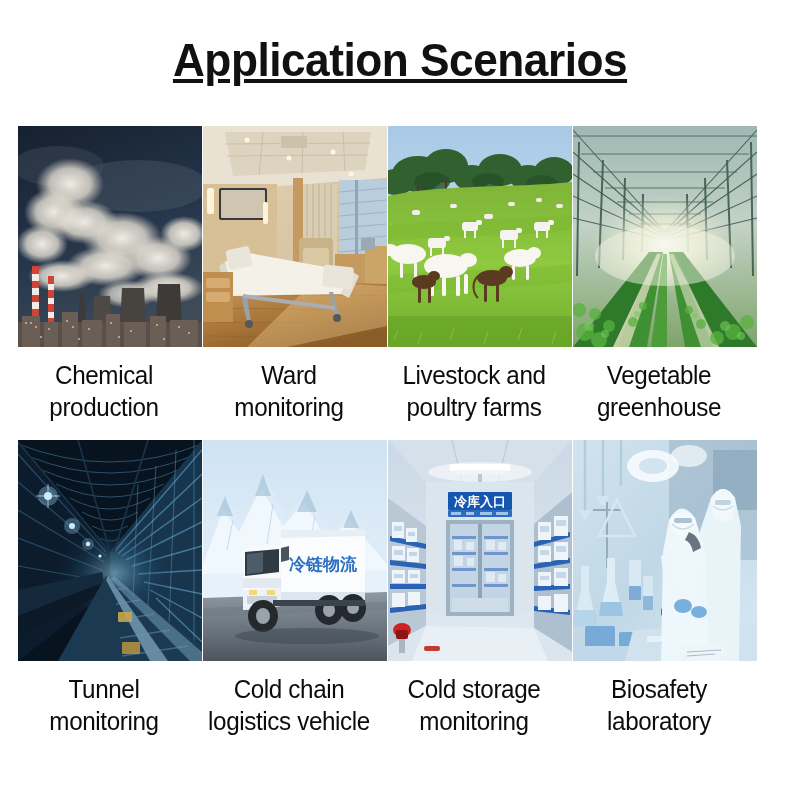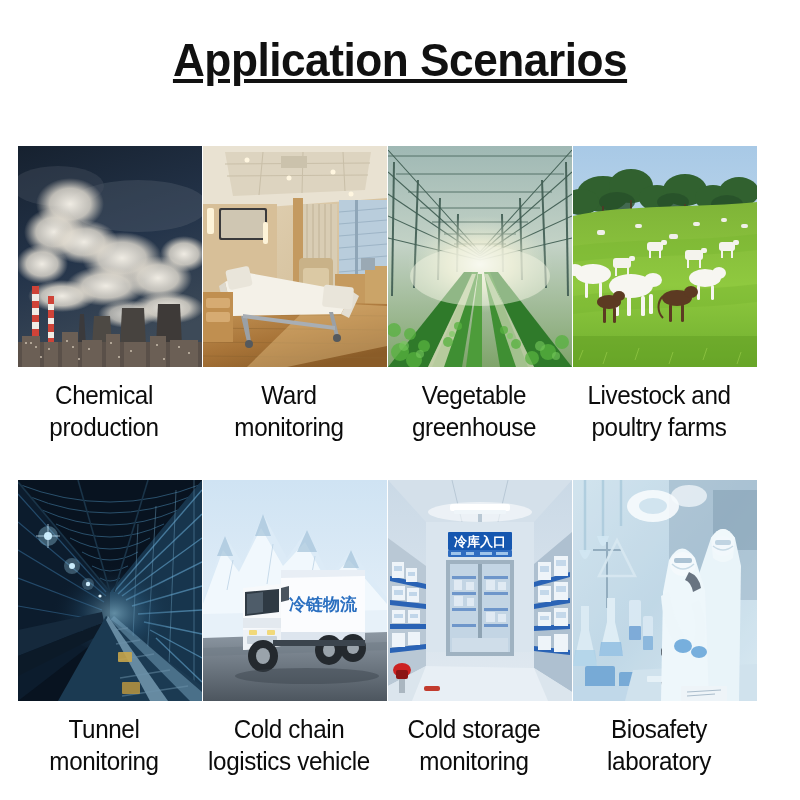--- a/index.html
+++ b/index.html
@@ -50,21 +50,20 @@
     width: 172px;
     display: flex;
     flex-direction: column;
   }
   .thumb {
     width: 184px;
     height: 221px;
     overflow: hidden;
     position: relative;
     background: #7dd3fc;
-    margin-top: 20px;
   }
   .thumb svg {
     display: block;
     width: 184px;
     height: 221px;
   }
   .caption {
     margin-top: 12px;
     text-align: center;
     font-size: 25.5px;
@@ -268,113 +267,20 @@
             </g>
 
             <rect x="0" y="146" width="30" height="50" fill="#c08f50"></rect>
             <rect x="3" y="152" width="24" height="10" rx="2" fill="#d6ab72"></rect>
             <rect x="3" y="166" width="24" height="10" rx="2" fill="#d6ab72"></rect>
           </svg>
         </div>
         <div class="caption">
           <div>Ward</div>
           <div>monitoring</div>
-        </div>
-      </div>
-
-      <div class="cell">
-        <div class="thumb">
-          <svg viewBox="0 0 184 221" preserveAspectRatio="none">
-            <defs>
-              <linearGradient id="ghBg" x1="0" y1="0" x2="0" y2="1">
-                <stop offset="0" stop-color="#9fb8b4"></stop>
-                <stop offset="0.45" stop-color="#c3d2c6"></stop>
-                <stop offset="1" stop-color="#7fa46a"></stop>
-              </linearGradient>
-              <radialGradient id="ghGlow" cx="0.5" cy="0.52" r="0.42">
-                <stop offset="0" stop-color="#ffffff" stop-opacity="0.98"></stop>
-                <stop offset="0.45" stop-color="#f6f3d8" stop-opacity="0.7"></stop>
-                <stop offset="1" stop-color="#dfe8cf" stop-opacity="0"></stop>
-              </radialGradient>
-            </defs>
-            <rect width="184" height="221" fill="url(#ghBg)"></rect>
-
-            <g stroke="#3c5a4f" stroke-width="1.1" fill="none" opacity="0.9">
-              <path d="M0 4 L92 106"></path>
-                <path d="M184 4 L92 106"></path>
-              <path d="M0 26 L92 108"></path>
-                <path d="M184 26 L92 108"></path>
-              <path d="M0 48 L92 110"></path>
-                <path d="M184 48 L92 110"></path>
-              <path d="M0 70 L92 112"></path>
-                <path d="M184 70 L92 112"></path>
-              <path d="M0 92 L92 114"></path>
-                <path d="M184 92 L92 114"></path>
-            </g>
-            <g stroke="#46655a" stroke-width="1" fill="none" opacity="0.85">
-              <path d="M0 10 L184 10"></path>
-                <path d="M8 28 L176 28"></path>
-              <path d="M20 46 L164 46"></path>
-                <path d="M32 62 L152 62"></path>
-              <path d="M44 76 L140 76"></path>
-                <path d="M56 88 L128 88"></path>
-              <path d="M66 98 L118 98"></path>
-            </g>
-
-            <g stroke="#3f5c52" stroke-width="2" opacity="0.9">
-              <path d="M6 16 L4 150"></path>
-                <path d="M178 16 L180 150"></path>
-              <path d="M30 34 L26 142"></path>
-                <path d="M154 34 L158 142"></path>
-              <path d="M52 52 L50 134"></path>
-                <path d="M132 52 L134 134"></path>
-              <path d="M70 68 L69 126"></path>
-                <path d="M114 68 L115 126"></path>
-            </g>
-
-            <ellipse cx="92" cy="116" rx="86" ry="58" fill="url(#ghGlow)"></ellipse>
-
-            <path d="M0 221 L76 126 L86 126 L40 221 Z" fill="#2f7a2a"></path>
-            <path d="M44 221 L84 126 L90 126 L74 221 Z" fill="#3f8f33"></path>
-            <path d="M184 221 L110 126 L100 126 L146 221 Z" fill="#2f7a2a"></path>
-            <path d="M140 221 L102 126 L96 126 L112 221 Z" fill="#3f8f33"></path>
-            <path d="M78 221 L90 128 L94 128 L94 221 Z" fill="#4d9c3a"></path>
-
-            <path d="M40 221 L84 128 L88 128 L56 221 Z" fill="#cdd6b0" opacity="0.85"></path>
-            <path d="M146 221 L100 128 L96 128 L128 221 Z" fill="#c6d2ae" opacity="0.75"></path>
-
-            <g fill="#57b23f" opacity="0.75">
-              <circle cx="12" cy="206" r="9"></circle>
-                <circle cx="26" cy="214" r="8"></circle>
-              <circle cx="6" cy="184" r="7"></circle>
-                <circle cx="22" cy="188" r="6"></circle>
-              <circle cx="36" cy="200" r="6"></circle>
-                <circle cx="60" cy="196" r="5"></circle>
-              <circle cx="70" cy="180" r="4"></circle>
-                <circle cx="160" cy="206" r="8"></circle>
-              <circle cx="174" cy="196" r="7"></circle>
-                <circle cx="144" cy="212" r="7"></circle>
-              <circle cx="128" cy="198" r="5"></circle>
-                <circle cx="116" cy="184" r="4"></circle>
-            </g>
-            <g fill="#76c95c" opacity="0.6">
-              <circle cx="16" cy="200" r="5"></circle>
-                <circle cx="32" cy="208" r="4"></circle>
-              <circle cx="64" cy="188" r="3"></circle>
-                <circle cx="152" cy="200" r="5"></circle>
-              <circle cx="168" cy="210" r="4"></circle>
-                <circle cx="122" cy="190" r="3"></circle>
-            </g>
-
-            <ellipse cx="92" cy="130" rx="70" ry="30" fill="#f2f4e2" opacity="0.5"></ellipse>
-          </svg>
-        </div>
-        <div class="caption">
-          <div>Vegetable</div>
-          <div>greenhouse</div>
         </div>
       </div>
 
       <div class="cell">
         <div class="thumb">
           <svg viewBox="0 0 184 221" preserveAspectRatio="none">
             <defs>
               <linearGradient id="farmSky" x1="0" y1="0" x2="0" y2="1">
                 <stop offset="0" stop-color="#a8c9e6"></stop>
                 <stop offset="1" stop-color="#d8e7f2"></stop>
@@ -502,20 +408,113 @@
                 <path d="M164 218 L168 206"></path>
             </g>
           </svg>
         </div>
         <div class="caption">
           <div>Livestock and</div>
           <div>poultry farms</div>
         </div>
       </div>
 
+      <div class="cell">
+        <div class="thumb">
+          <svg viewBox="0 0 184 221" preserveAspectRatio="none">
+            <defs>
+              <linearGradient id="ghBg" x1="0" y1="0" x2="0" y2="1">
+                <stop offset="0" stop-color="#9fb8b4"></stop>
+                <stop offset="0.45" stop-color="#c3d2c6"></stop>
+                <stop offset="1" stop-color="#7fa46a"></stop>
+              </linearGradient>
+              <radialGradient id="ghGlow" cx="0.5" cy="0.52" r="0.42">
+                <stop offset="0" stop-color="#ffffff" stop-opacity="0.98"></stop>
+                <stop offset="0.45" stop-color="#f6f3d8" stop-opacity="0.7"></stop>
+                <stop offset="1" stop-color="#dfe8cf" stop-opacity="0"></stop>
+              </radialGradient>
+            </defs>
+            <rect width="184" height="221" fill="url(#ghBg)"></rect>
+
+            <g stroke="#3c5a4f" stroke-width="1.1" fill="none" opacity="0.9">
+              <path d="M0 4 L92 106"></path>
+                <path d="M184 4 L92 106"></path>
+              <path d="M0 26 L92 108"></path>
+                <path d="M184 26 L92 108"></path>
+              <path d="M0 48 L92 110"></path>
+                <path d="M184 48 L92 110"></path>
+              <path d="M0 70 L92 112"></path>
+                <path d="M184 70 L92 112"></path>
+              <path d="M0 92 L92 114"></path>
+                <path d="M184 92 L92 114"></path>
+            </g>
+            <g stroke="#46655a" stroke-width="1" fill="none" opacity="0.85">
+              <path d="M0 10 L184 10"></path>
+                <path d="M8 28 L176 28"></path>
+              <path d="M20 46 L164 46"></path>
+                <path d="M32 62 L152 62"></path>
+              <path d="M44 76 L140 76"></path>
+                <path d="M56 88 L128 88"></path>
+              <path d="M66 98 L118 98"></path>
+            </g>
+
+            <g stroke="#3f5c52" stroke-width="2" opacity="0.9">
+              <path d="M6 16 L4 150"></path>
+                <path d="M178 16 L180 150"></path>
+              <path d="M30 34 L26 142"></path>
+                <path d="M154 34 L158 142"></path>
+              <path d="M52 52 L50 134"></path>
+                <path d="M132 52 L134 134"></path>
+              <path d="M70 68 L69 126"></path>
+                <path d="M114 68 L115 126"></path>
+            </g>
+
+            <ellipse cx="92" cy="116" rx="86" ry="58" fill="url(#ghGlow)"></ellipse>
+
+            <path d="M0 221 L76 126 L86 126 L40 221 Z" fill="#2f7a2a"></path>
+            <path d="M44 221 L84 126 L90 126 L74 221 Z" fill="#3f8f33"></path>
+            <path d="M184 221 L110 126 L100 126 L146 221 Z" fill="#2f7a2a"></path>
+            <path d="M140 221 L102 126 L96 126 L112 221 Z" fill="#3f8f33"></path>
+            <path d="M78 221 L90 128 L94 128 L94 221 Z" fill="#4d9c3a"></path>
+
+            <path d="M40 221 L84 128 L88 128 L56 221 Z" fill="#cdd6b0" opacity="0.85"></path>
+            <path d="M146 221 L100 128 L96 128 L128 221 Z" fill="#c6d2ae" opacity="0.75"></path>
+
+            <g fill="#57b23f" opacity="0.75">
+              <circle cx="12" cy="206" r="9"></circle>
+                <circle cx="26" cy="214" r="8"></circle>
+              <circle cx="6" cy="184" r="7"></circle>
+                <circle cx="22" cy="188" r="6"></circle>
+              <circle cx="36" cy="200" r="6"></circle>
+                <circle cx="60" cy="196" r="5"></circle>
+              <circle cx="70" cy="180" r="4"></circle>
+                <circle cx="160" cy="206" r="8"></circle>
+              <circle cx="174" cy="196" r="7"></circle>
+                <circle cx="144" cy="212" r="7"></circle>
+              <circle cx="128" cy="198" r="5"></circle>
+                <circle cx="116" cy="184" r="4"></circle>
+            </g>
+            <g fill="#76c95c" opacity="0.6">
+              <circle cx="16" cy="200" r="5"></circle>
+                <circle cx="32" cy="208" r="4"></circle>
+              <circle cx="64" cy="188" r="3"></circle>
+                <circle cx="152" cy="200" r="5"></circle>
+              <circle cx="168" cy="210" r="4"></circle>
+                <circle cx="122" cy="190" r="3"></circle>
+            </g>
+
+            <ellipse cx="92" cy="130" rx="70" ry="30" fill="#f2f4e2" opacity="0.5"></ellipse>
+          </svg>
+        </div>
+        <div class="caption">
+          <div>Vegetable</div>
+          <div>greenhouse</div>
+        </div>
+      </div>
+
     </div>
 
     <div class="row">
 
       <div class="cell">
         <div class="thumb">
           <svg viewBox="0 0 184 221" preserveAspectRatio="none">
             <defs>
               <radialGradient id="tunGlow" cx="0.52" cy="0.58" r="0.55">
                 <stop offset="0" stop-color="#9fd4ea" stop-opacity="0.55"></stop>

